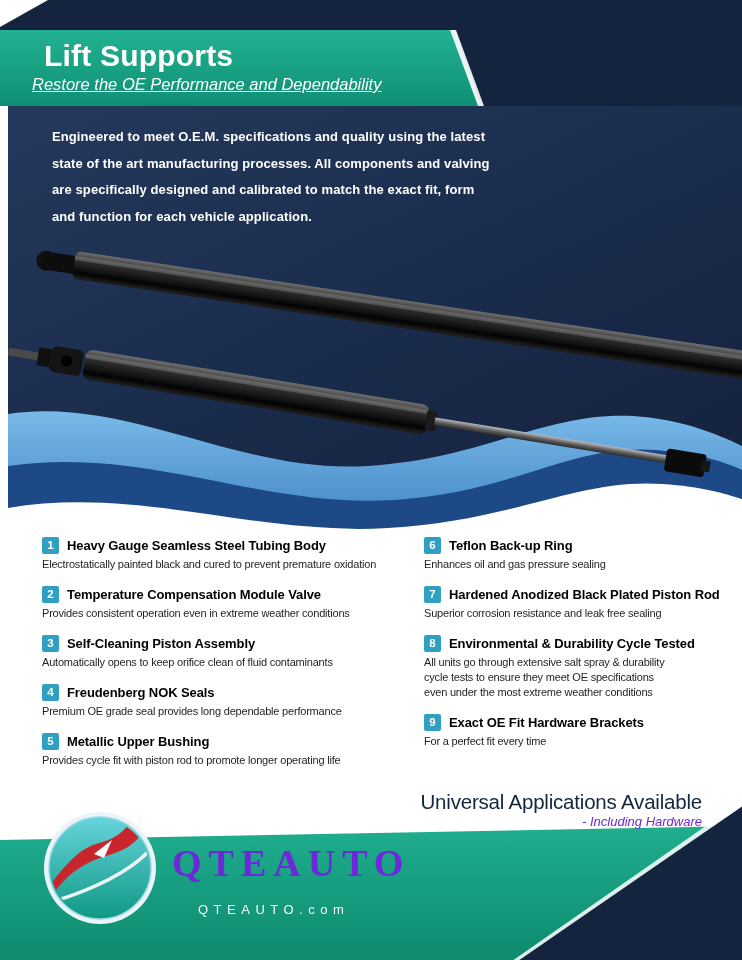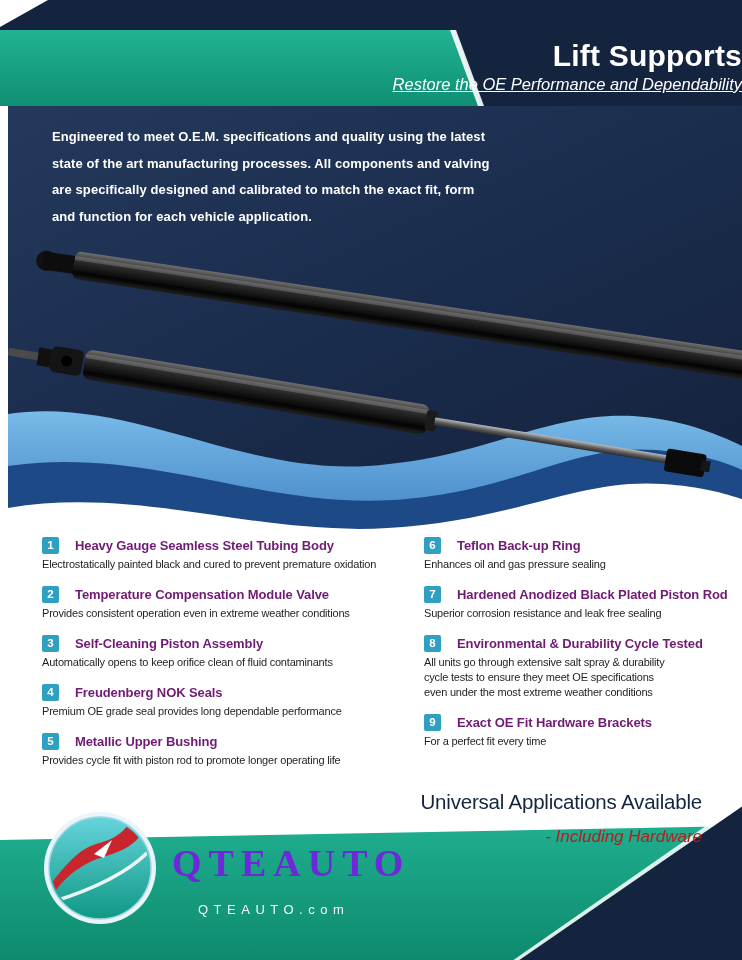--- a/index.html
+++ b/index.html
@@ -4,21 +4,21 @@
 <style>
   html,body{margin:0;padding:0;background:#888;}
   .page{position:relative;width:742px;height:960px;background:#ffffff;overflow:hidden;
         font-family:"Liberation Sans",sans-serif;}
 
   
   .top-strip{position:absolute;top:0;left:0;width:100%;height:30px;background:#15243e;z-index:1;}
   .corner-sliver{position:absolute;top:0;left:0;width:48px;height:27px;background:#ffffff;
         clip-path:polygon(0 0,100% 0,0 100%);z-index:2;}
   .header-band{position:absolute;top:30px;left:0;width:100%;height:76px;
-        background:linear-gradient(180deg,#22b293 0%,#0f8f73 100%);z-index:1;text-align:right;}
+        background:linear-gradient(180deg,#22b293 0%,#0f8f73 100%);z-index:1;}
   .header-navy{position:absolute;top:0;right:0;bottom:0;width:287px;background:#15243e;
         clip-path:polygon(0 0,100% 0,100% 100%,26px 100%);}
   .header-stripe{position:absolute;top:0;left:444px;width:46px;height:100%;
         clip-path:polygon(6px 0,12px 0,40px 100%,34px 100%);background:rgba(255,255,255,.9);}
   .page-title{position:relative;margin:9px 0 3px 44px;font-size:30px;font-weight:bold;color:#fff;
         line-height:1.1;letter-spacing:.2px;}
   .page-subtitle{position:relative;margin-left:32px;font-size:16.5px;font-style:italic;color:#fff;text-decoration:underline;}
 
   
   .hero{position:absolute;top:106px;left:8px;width:742px;height:434px;
@@ -27,30 +27,30 @@
         font-size:13px;line-height:26.5px;letter-spacing:.1px;z-index:2;}
   .hero svg{position:absolute;top:0;left:0;z-index:1;}
 
   
   .col-left{position:absolute;left:42px;top:536px;width:375px;z-index:3;}
   .col-right{position:absolute;left:424px;top:536px;width:292px;z-index:3;}
   .feature{margin-bottom:13px;}
   .fhead{display:flex;align-items:center;gap:8px;height:18px;white-space:nowrap;}
   .badge{width:17px;height:17px;flex:0 0 17px;background:#2f9fc2;color:#fff;font-size:11.5px;
         font-weight:bold;display:inline-flex;align-items:center;justify-content:center;border-radius:2px;}
-  .ftitle{font-size:13px;font-weight:bold;color:#701a75;letter-spacing:-.1px;margin-left:8px;}
+  .ftitle{font-size:13px;font-weight:bold;color:#000000;letter-spacing:-.1px;}
   .fdesc{font-size:11px;line-height:15px;color:#1f1f23;letter-spacing:-.2px;margin-top:3px;}
   .col-left .fdesc{max-width:375px;}
   .col-right .fdesc{max-width:280px;}
   .fdesc.narrow{max-width:244px;}
 
   
   .universal{position:absolute;right:40px;top:790px;text-align:right;z-index:4;}
   .u-title{font-size:20.5px;font-weight:normal;color:#13253f;letter-spacing:-.2px;}
-  .u-sub{font-size:17px;font-style:italic;color:#b91c1c;margin-top:13px;}
+  .u-sub{font-size:13px;font-style:italic;color:#6d28d9;margin-top:0;}
 
   
   .footer-band{position:absolute;left:0;top:826px;width:100%;height:134px;
         background:linear-gradient(180deg,#1fae8e 0%,#0e8a6f 100%);
         clip-path:polygon(0 14px,100% 0,100% 100%,0 100%);z-index:1;}
   .wedge-line{position:absolute;inset:0;background:rgba(255,255,255,.85);
         clip-path:polygon(100% 83.4%,100% 100%,69.2% 100%);z-index:2;}
   .wedge{position:absolute;inset:0;background:#15243e;
         clip-path:polygon(100% 84%,100% 100%,70% 100%);z-index:3;}
   .logo{position:absolute;left:42px;top:810px;z-index:5;}

